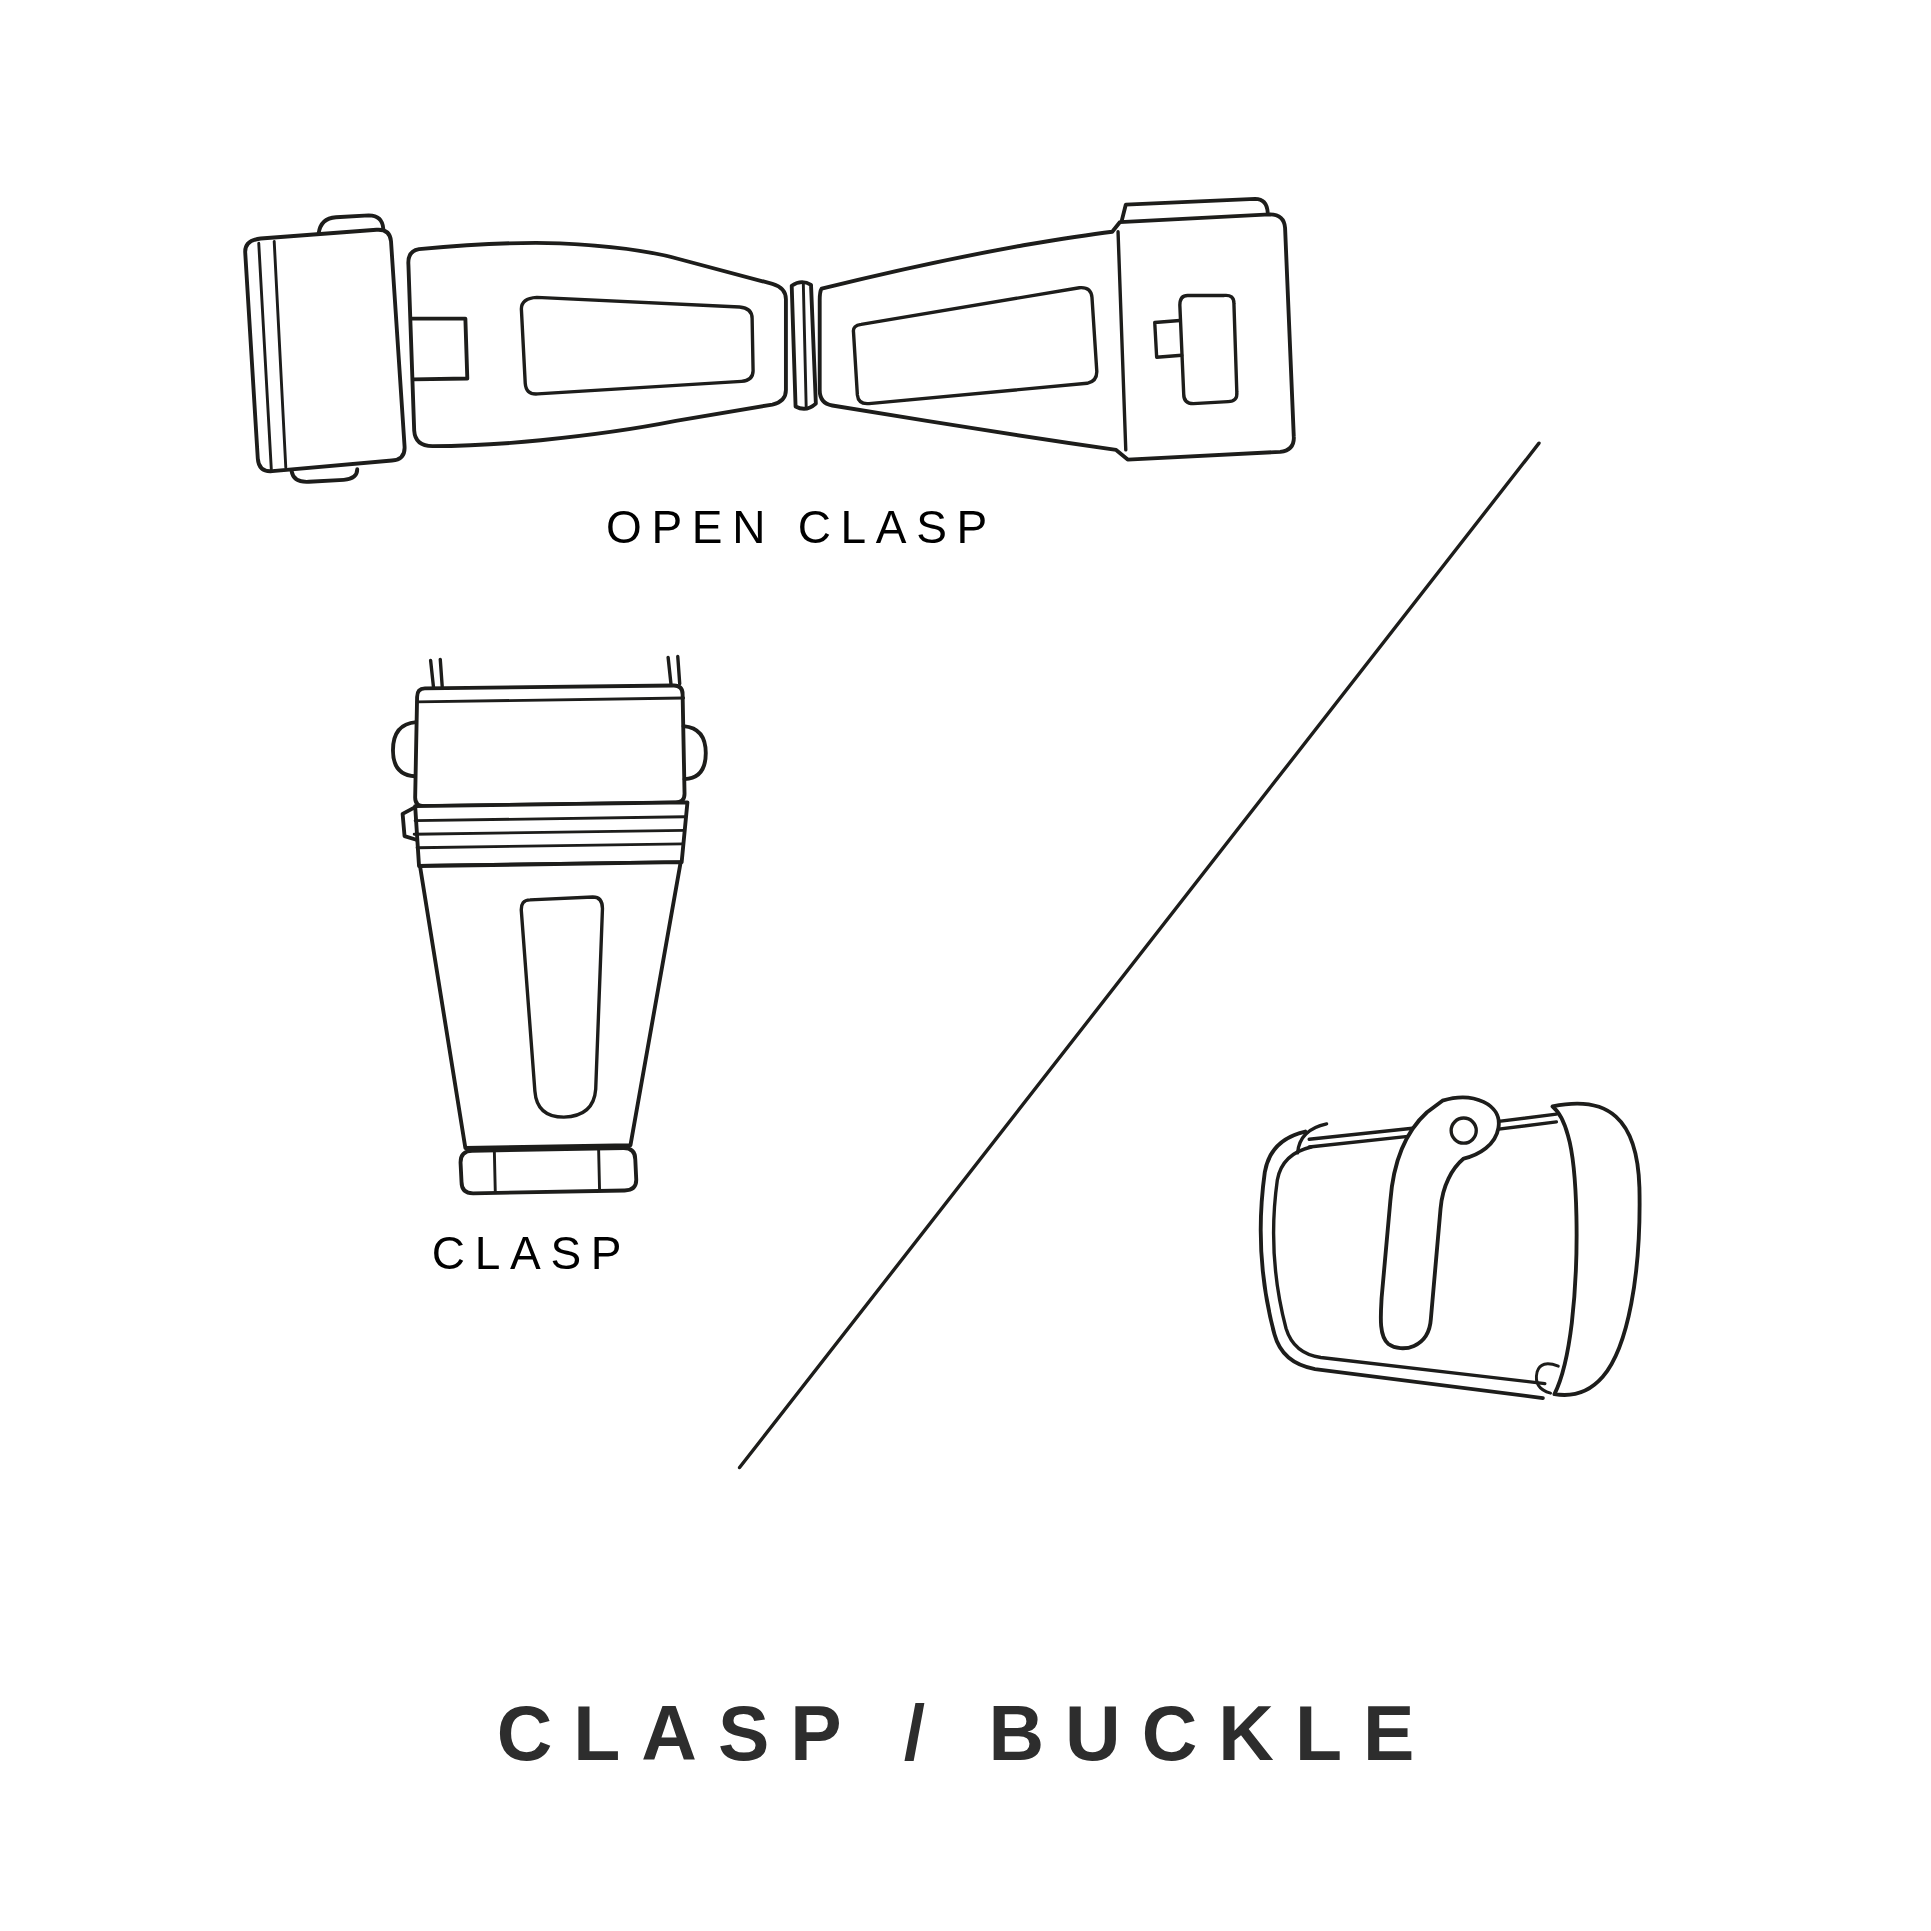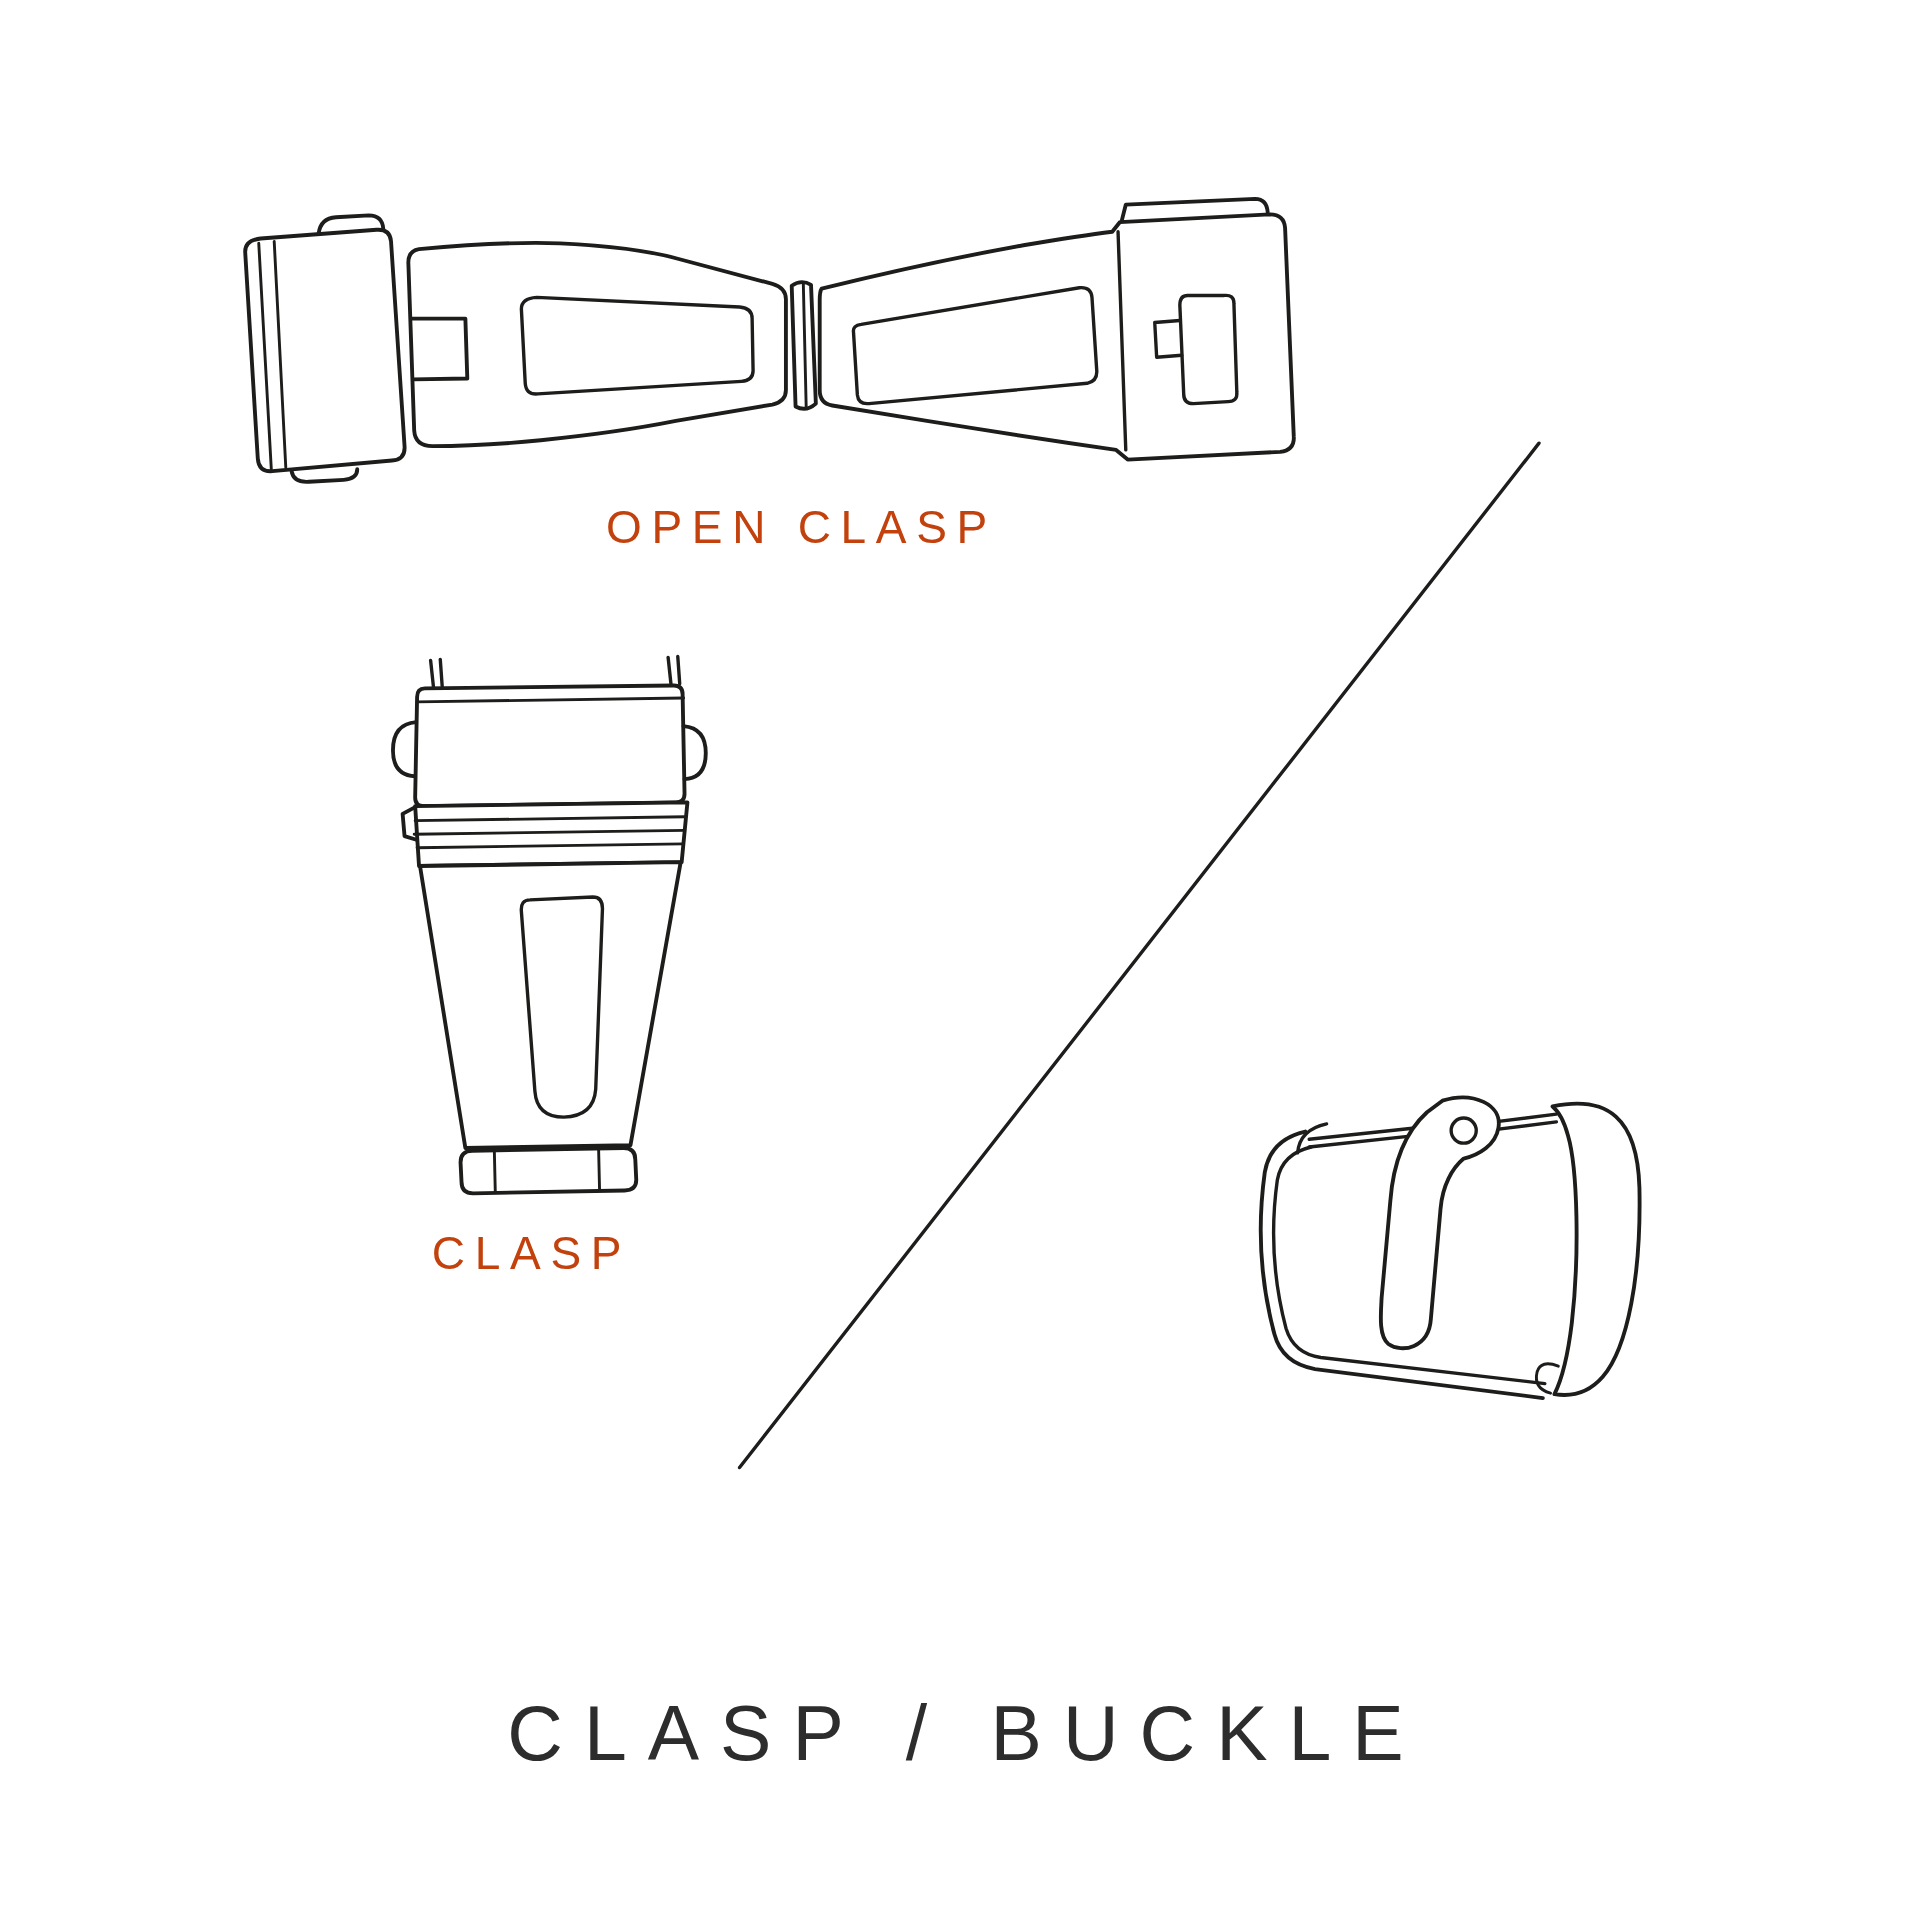--- a/index.html
+++ b/index.html
@@ -13,38 +13,38 @@
     width: 1931px; height: 1931px;
     background: #ffffff;
     overflow: hidden;
   }
   .art {
     position: absolute; left: 0; top: 0;
     width: 1931px; height: 1931px;
   }
   .caption {
     position: absolute;
-    color: #c2410c;
+    color: #000000;
     font-size: 46px;
     letter-spacing: 9.7px;
     font-weight: 400;
     text-align: center;
     line-height: 1.1;
     white-space: nowrap;
   }
   .caption-open   { left: 502px; top: 502px;  width: 599px; }
   .caption-closed { left: 290px; top: 1228px; width: 483px; }
   .figure-title {
     position: absolute;
     left: 348px; top: 1695px; width: 1236px;
     text-align: center;
     color: #2d2d2d;
     font-size: 77px;
     letter-spacing: 21px;
-    font-weight: 400;
+    font-weight: 700;
     line-height: 1;
     white-space: nowrap;
   }
 </style>
 </head>
 <body>
 
 <div class="canvas">
 
   <svg class="art" viewBox="0 0 2000 2000" fill="none" stroke="#1d1d1b" stroke-width="4" stroke-linejoin="round" stroke-linecap="round">

